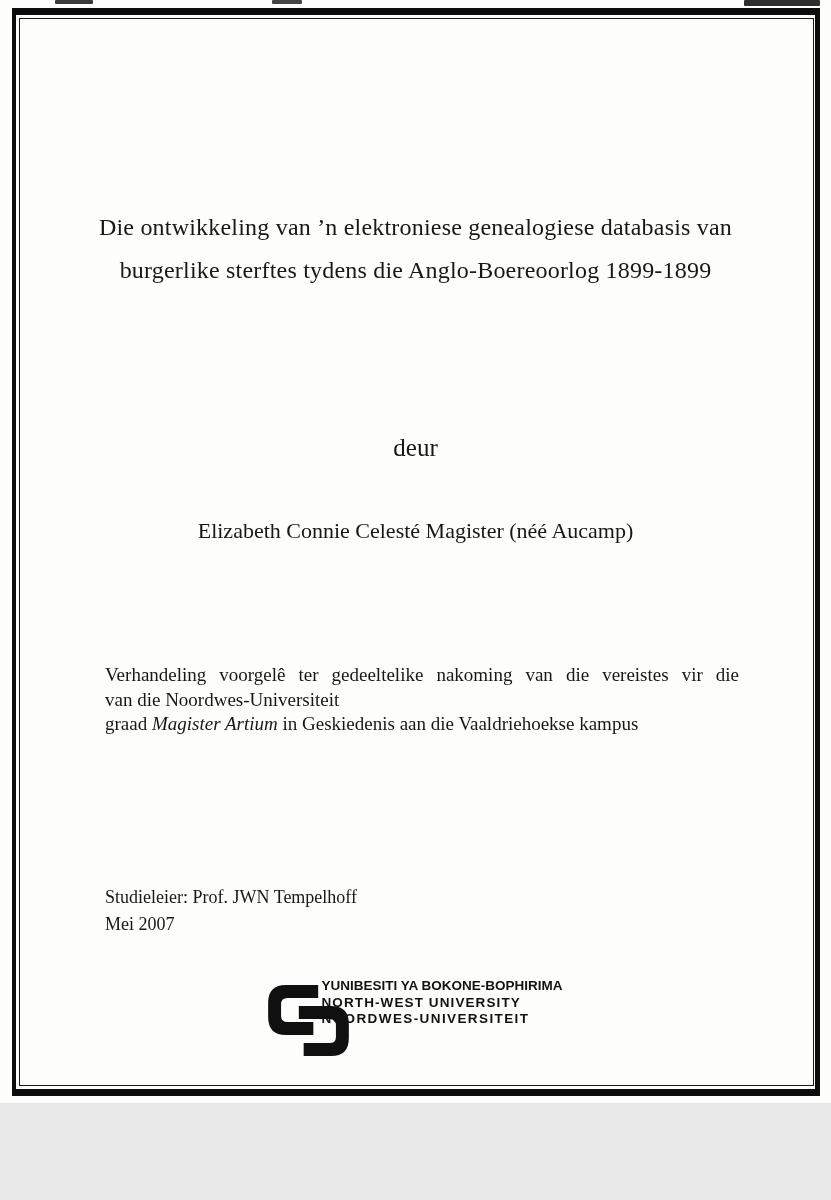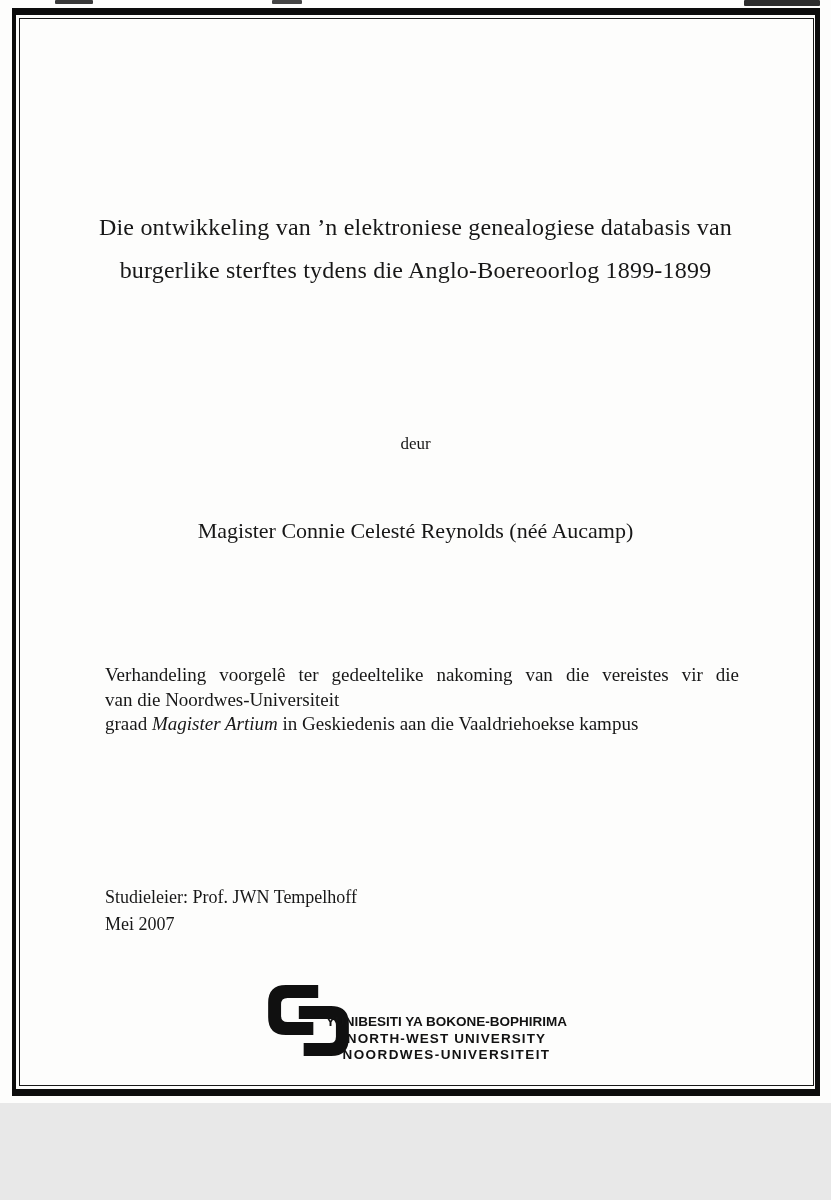--- a/index.html
+++ b/index.html
@@ -42,21 +42,21 @@
     top: 206px; left: 0; right: 0;
     text-align: center;
     font-size: 24px;
     line-height: 43px;
     letter-spacing: 0.2px;
   }
   .byline {
     position: absolute;
     top: 434px; left: 0; right: 0;
     text-align: center;
-    font-size: 17px;
+    font-size: 25px;
   }
   .author {
     position: absolute;
     top: 518px; left: 0; right: 0;
     text-align: center;
     font-size: 22px;
   }
   .statement {
     position: absolute;
     top: 663px; left: 105px;
@@ -88,28 +88,27 @@
   .logo-mark {
     position: absolute;
     left: 0; top: 9px;
     width: 97px; height: 71px;
   }
   .logo-mark path { fill: #101010; }
   .logo-text {
     position: absolute;
     left: 62px; top: 2px;
     width: 250px;
-    text-align: center;
+    text-align: left;
     font-family: "Liberation Sans", sans-serif;
     font-weight: 700;
     font-size: 13.5px;
     line-height: 16.5px;
     color: #121212;
     white-space: nowrap;
-    margin-top: 36px;
   }
   .logo-text .l2 { letter-spacing: 1.1px; }
   .logo-text .l3 { letter-spacing: 1.4px; }
 </style>
 </head>
 <body>
 
 <div class="page">
 
   <div class="smudge s1"></div>
@@ -119,21 +118,21 @@
   <div class="frame-outer"></div>
   <div class="frame-inner"></div>
 
   <div class="title">
     <div>Die ontwikkeling van ’n elektroniese genealogiese databasis van</div>
     <div>burgerlike sterftes tydens die Anglo-Boereoorlog 1899-1899</div>
   </div>
 
   <div class="byline">deur</div>
 
-  <div class="author">Magister Connie Celesté Reynolds (néé Aucamp)</div>
+  <div class="author">Elizabeth Connie Celesté Magister (néé Aucamp)</div>
 
   <div class="statement">
     <span class="jline">Verhandeling voorgelê ter gedeeltelike nakoming van die vereistes vir die</span>
     <span class="sline">van die Noordwes-Universiteit</span>
     <span class="sline"><span>graad </span><em>Magister Artium</em><span> in Geskiedenis aan die Vaaldriehoekse kampus</span></span>
   </div>
 
   <div class="supervisor">
     <div>Studieleier: Prof. JWN Tempelhoff</div>
     <div>Mei 2007</div>

